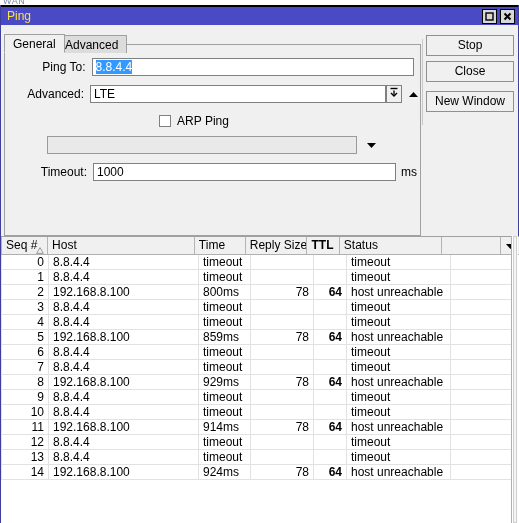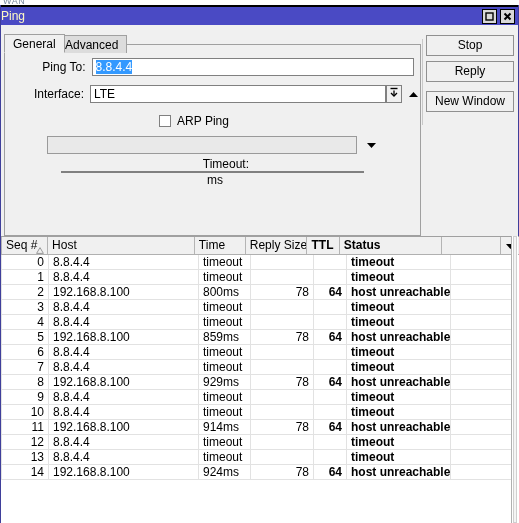--- a/index.html
+++ b/index.html
@@ -53,22 +53,23 @@
     left: 0; top: 0;
     width: 100%;
     height: 20px;
     background: #4a4ac4;
     border-top: 2px solid #000000;
     box-sizing: border-box;
     display: flex;
     align-items: center;
   }
   #titlebar .title-text {
-    color: #fef9c3;
-    font-size: 12px;
+    color: #fde047;
+    font-size: 12px;
+    padding-left: 6px;
     line-height: 18px;
     flex: 1;
   }
   .titlebtn {
     width: 15px; height: 15px;
     margin-right: 3px;
     background: #d8d8d8;
     border: 1px solid #000000;
     box-sizing: border-box;
     display: flex;
@@ -311,21 +312,21 @@
   }
   .td.first { border-left: 1px solid #e2e2e2; }
   .td.num { text-align: right; }
 
   
   .c-seq   { width: 48px; }
   .c-host  { width: 150px; }
   .c-time  { width: 52px; }
   .c-reply { width: 63px; }
   .c-ttl   { width: 33px; font-weight: bold; }
-  .c-status{ width: 104px; font-weight: bold; }
+  .c-status{ width: 104px; }
   .c-extra { width: 61px; }
 
   
   #vscroll {
     position: absolute;
     right: 0; top: 231px;
     width: 7px;
     height: 287px;
     background: #ffffff;
     border-left: 1px solid #b0b0b0;
@@ -374,21 +375,21 @@
   </div>
 
   <div id="general-panel">
 
     <div class="frow" style="top:12px; width:410px;">
       <span class="flabel">Ping To:</span>
       <div class="finput" style="width:322px;"><span class="sel">8.8.4.4</span></div>
     </div>
 
     <div class="frow" style="top:39px; width:415px;">
-      <span class="flabel">Interface:</span>
+      <span class="flabel">Advanced:</span>
       <div class="finput" style="width:296px;"><span>LTE</span></div>
       <div class="dd-btn">
         <span>
           <svg width="10" height="11" viewBox="0 0 10 11">
               <path d="M1.5 1.5 H8.5" stroke="#000" stroke-width="1.4"></path>
               <path d="M5 3.5 V7.5 M2 6 L5 9 L8 6" stroke="#000" stroke-width="1.3" fill="none"></path>
             </svg>
         </span>
       </div>
       <div class="tri-up">
@@ -409,32 +410,32 @@
       <div class="finput disabled" style="width:310px;" placeholder=""><span></span></div>
       <div class="tri-down" style="margin-left:7px;">
         <span>
           <svg width="11" height="7" viewBox="0 0 11 7">
               <path d="M1 1 L10 1 L5.5 6 Z" fill="#000"></path>
             </svg>
         </span>
       </div>
     </div>
 
-    <div class="frow" style="top:117px; width:415px;flex-direction:column;">
+    <div class="frow" style="top:117px; width:415px;">
       <span class="flabel">Timeout:</span>
       <div class="finput" style="width:303px;"><span>1000</span></div>
       <span class="unit">ms</span>
     </div>
   </div>
 
   <div id="actions-divider"></div>
 
   <div id="actions">
     <div class="abtn">Stop</div>
-    <div class="abtn">Reply</div>
+    <div class="abtn">Close</div>
     <div class="abtn spaced">New Window</div>
   </div>
 
   <div id="table-area">
 
     <div id="thead">
       <div class="th first c-seq">
         <span>Seq #</span>
         <span class="sortmark">
           <svg width="8" height="7" viewBox="0 0 8 7">

